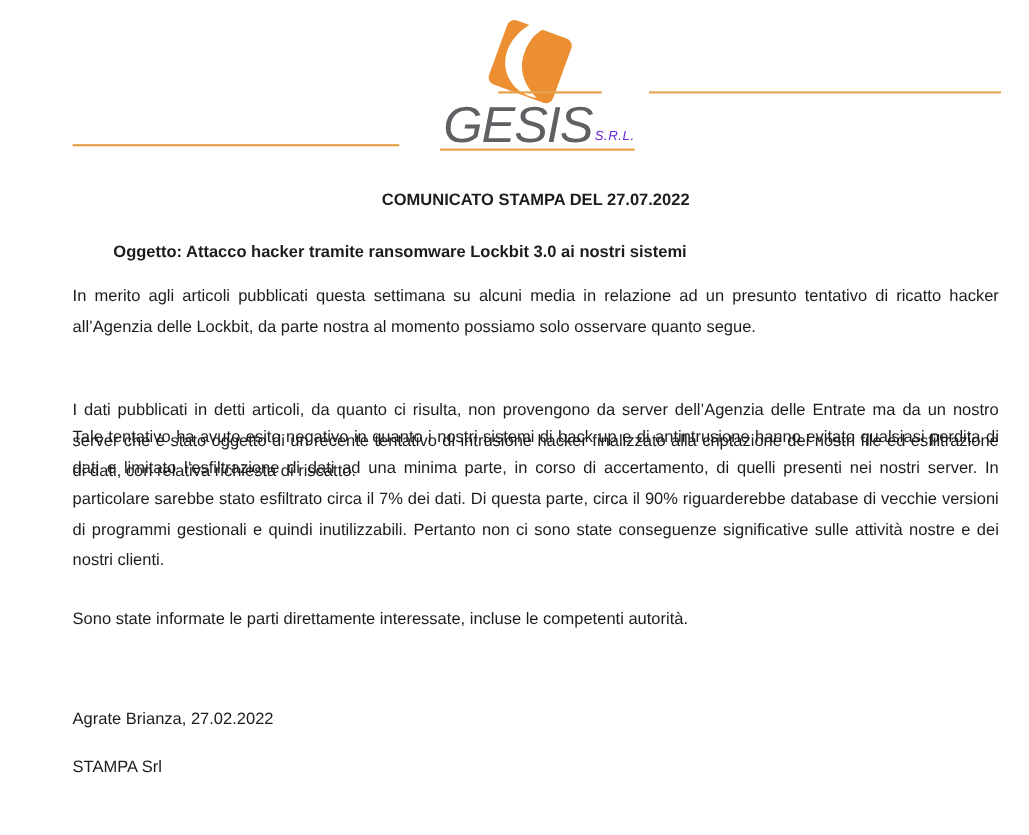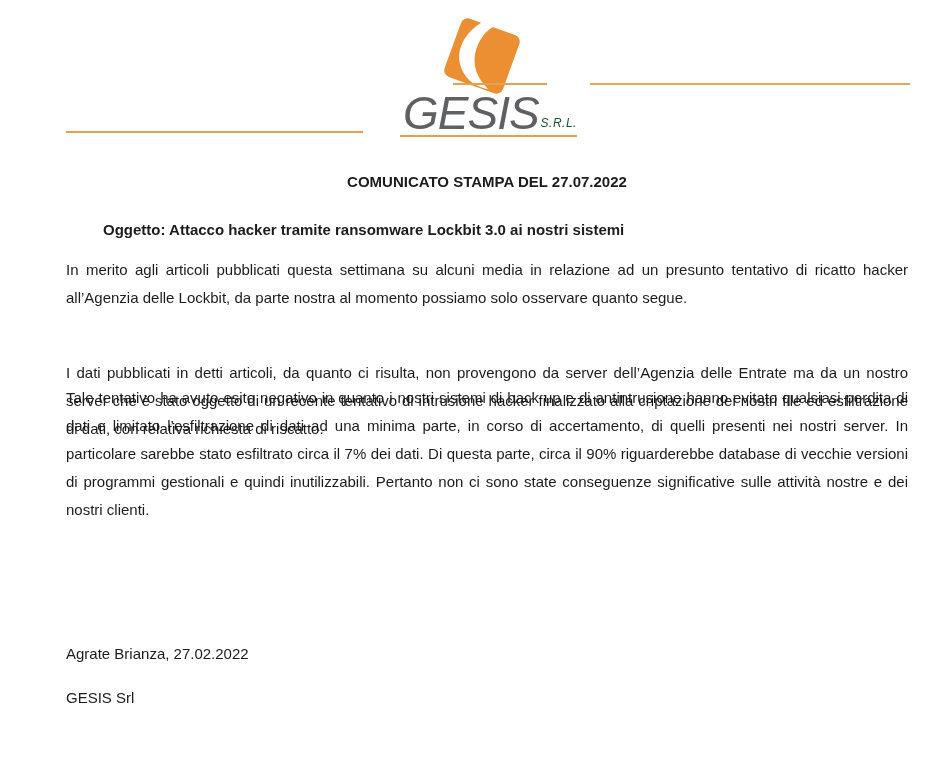--- a/index.html
+++ b/index.html
@@ -35,21 +35,21 @@
     font-style: italic;
     font-size: 46px;
     line-height: 1;
     letter-spacing: -1px;
     color: #5f6063;
     white-space: nowrap;
   }
   .wordmark .suffix {
     font-size: 12px;
     letter-spacing: 0.5px;
-    color: #14532d;
+    color: #6d28d9;
     position: relative;
     top: -2px;
     left: 2px;
   }
   
   .tblock {
     position: absolute;
     left: 66px;
     width: 842px;
     font-size: 15px;
@@ -97,17 +97,18 @@
     <span>GESIS</span><span class="suffix">S.R.L.</span>
   </div>
 
   <div class="tblock title">COMUNICATO STAMPA DEL 27.07.2022</div>
 
   <div class="tblock subject">Oggetto: Attacco hacker tramite ransomware Lockbit 3.0 ai nostri sistemi</div>
 
   <div class="tblock para p1">In merito agli articoli pubblicati questa settimana su alcuni media in relazione ad un presunto tentativo di ricatto hacker all’Agenzia delle Lockbit, da parte nostra al momento possiamo solo osservare quanto segue.</div>
   <div class="tblock para p2">I dati pubblicati in detti articoli, da quanto ci risulta, non provengono da server dell’Agenzia delle Entrate ma da un nostro server che è stato oggetto di un recente tentativo di intrusione hacker finalizzato alla criptazione dei nostri file ed esfiltrazione di dati, con relativa richiesta di riscatto.</div>
   <div class="tblock para p3">Tale tentativo ha avuto esito negativo in quanto i nostri sistemi di back up e di antintrusione hanno evitato qualsiasi perdita di dati e limitato l’esfiltrazione di dati ad una minima parte, in corso di accertamento, di quelli presenti nei nostri server. In particolare sarebbe stato esfiltrato circa il 7% dei dati. Di questa parte, circa il 90% riguarderebbe database di vecchie versioni di programmi gestionali e quindi inutilizzabili. Pertanto non ci sono state conseguenze significative sulle attività nostre e dei nostri clienti.</div>
+  <div class="tblock para p4">Sono state informate le parti direttamente interessate, incluse le competenti autorità.</div>
 
   <div class="tblock place-date">Agrate Brianza, 27.02.2022</div>
-  <div class="tblock signature">GESIS Srl</div>
+  <div class="tblock signature">STAMPA Srl</div>
 
 </div>
 
 </body></html>

